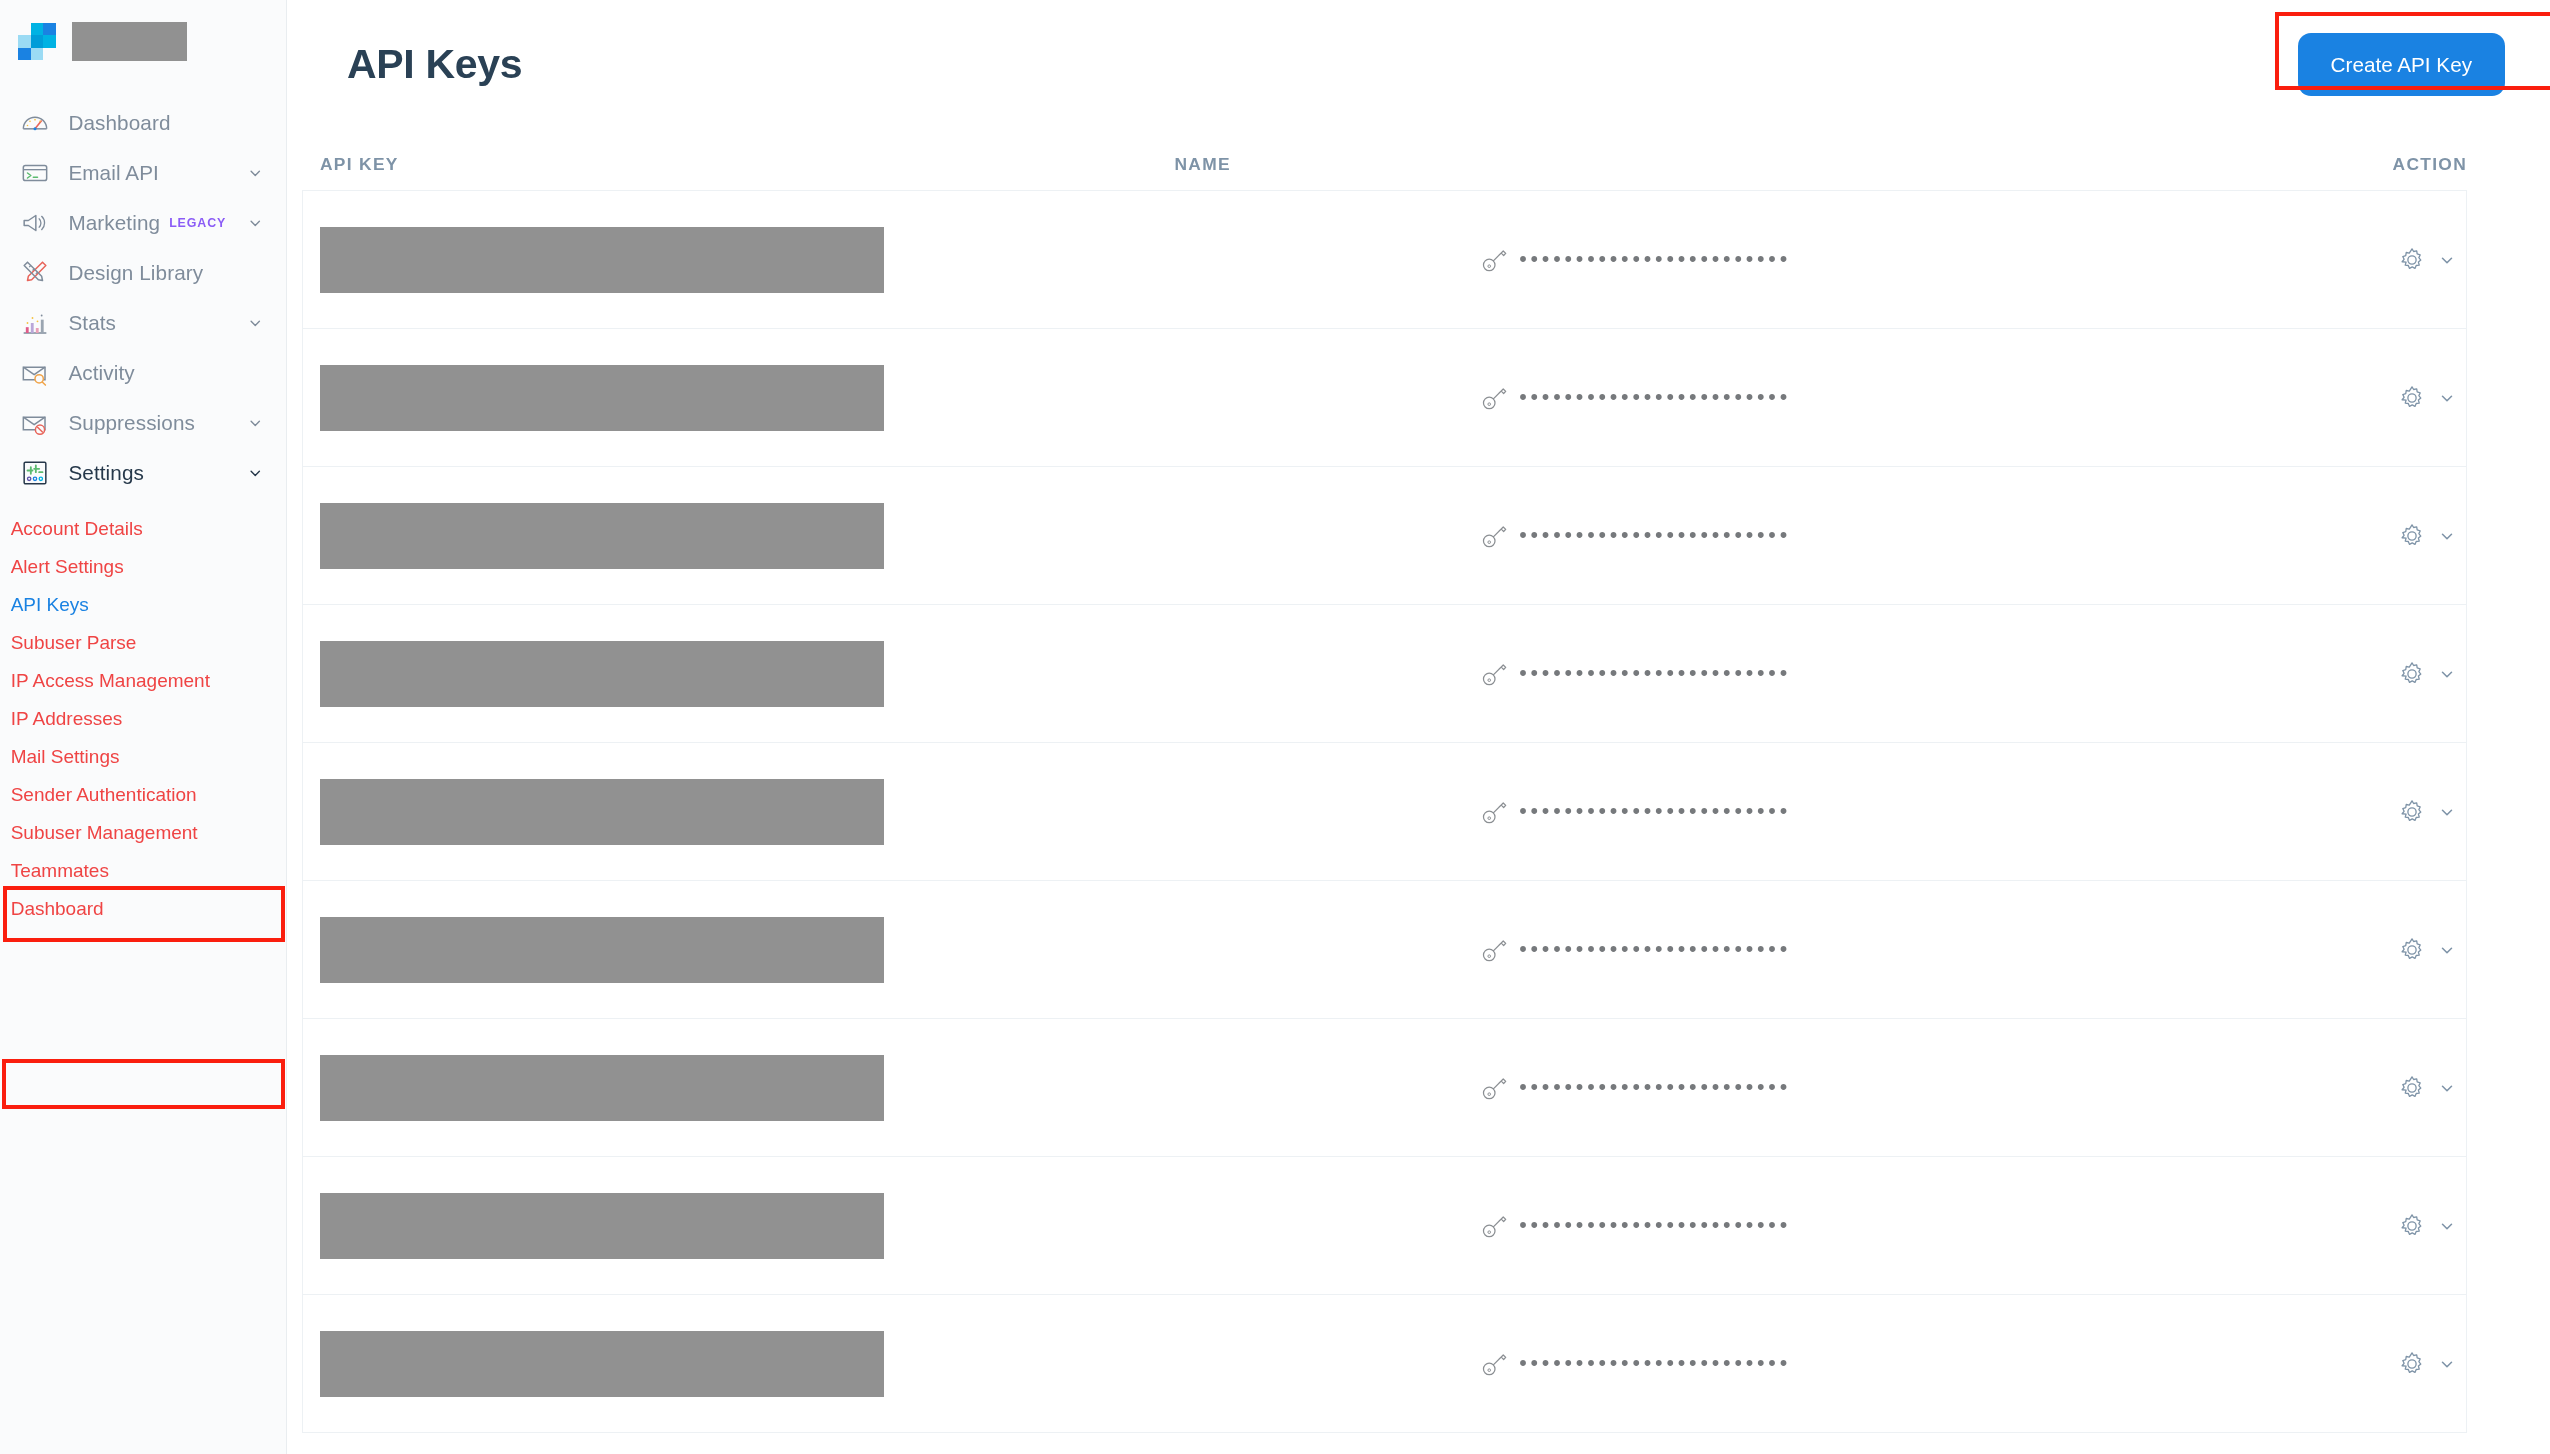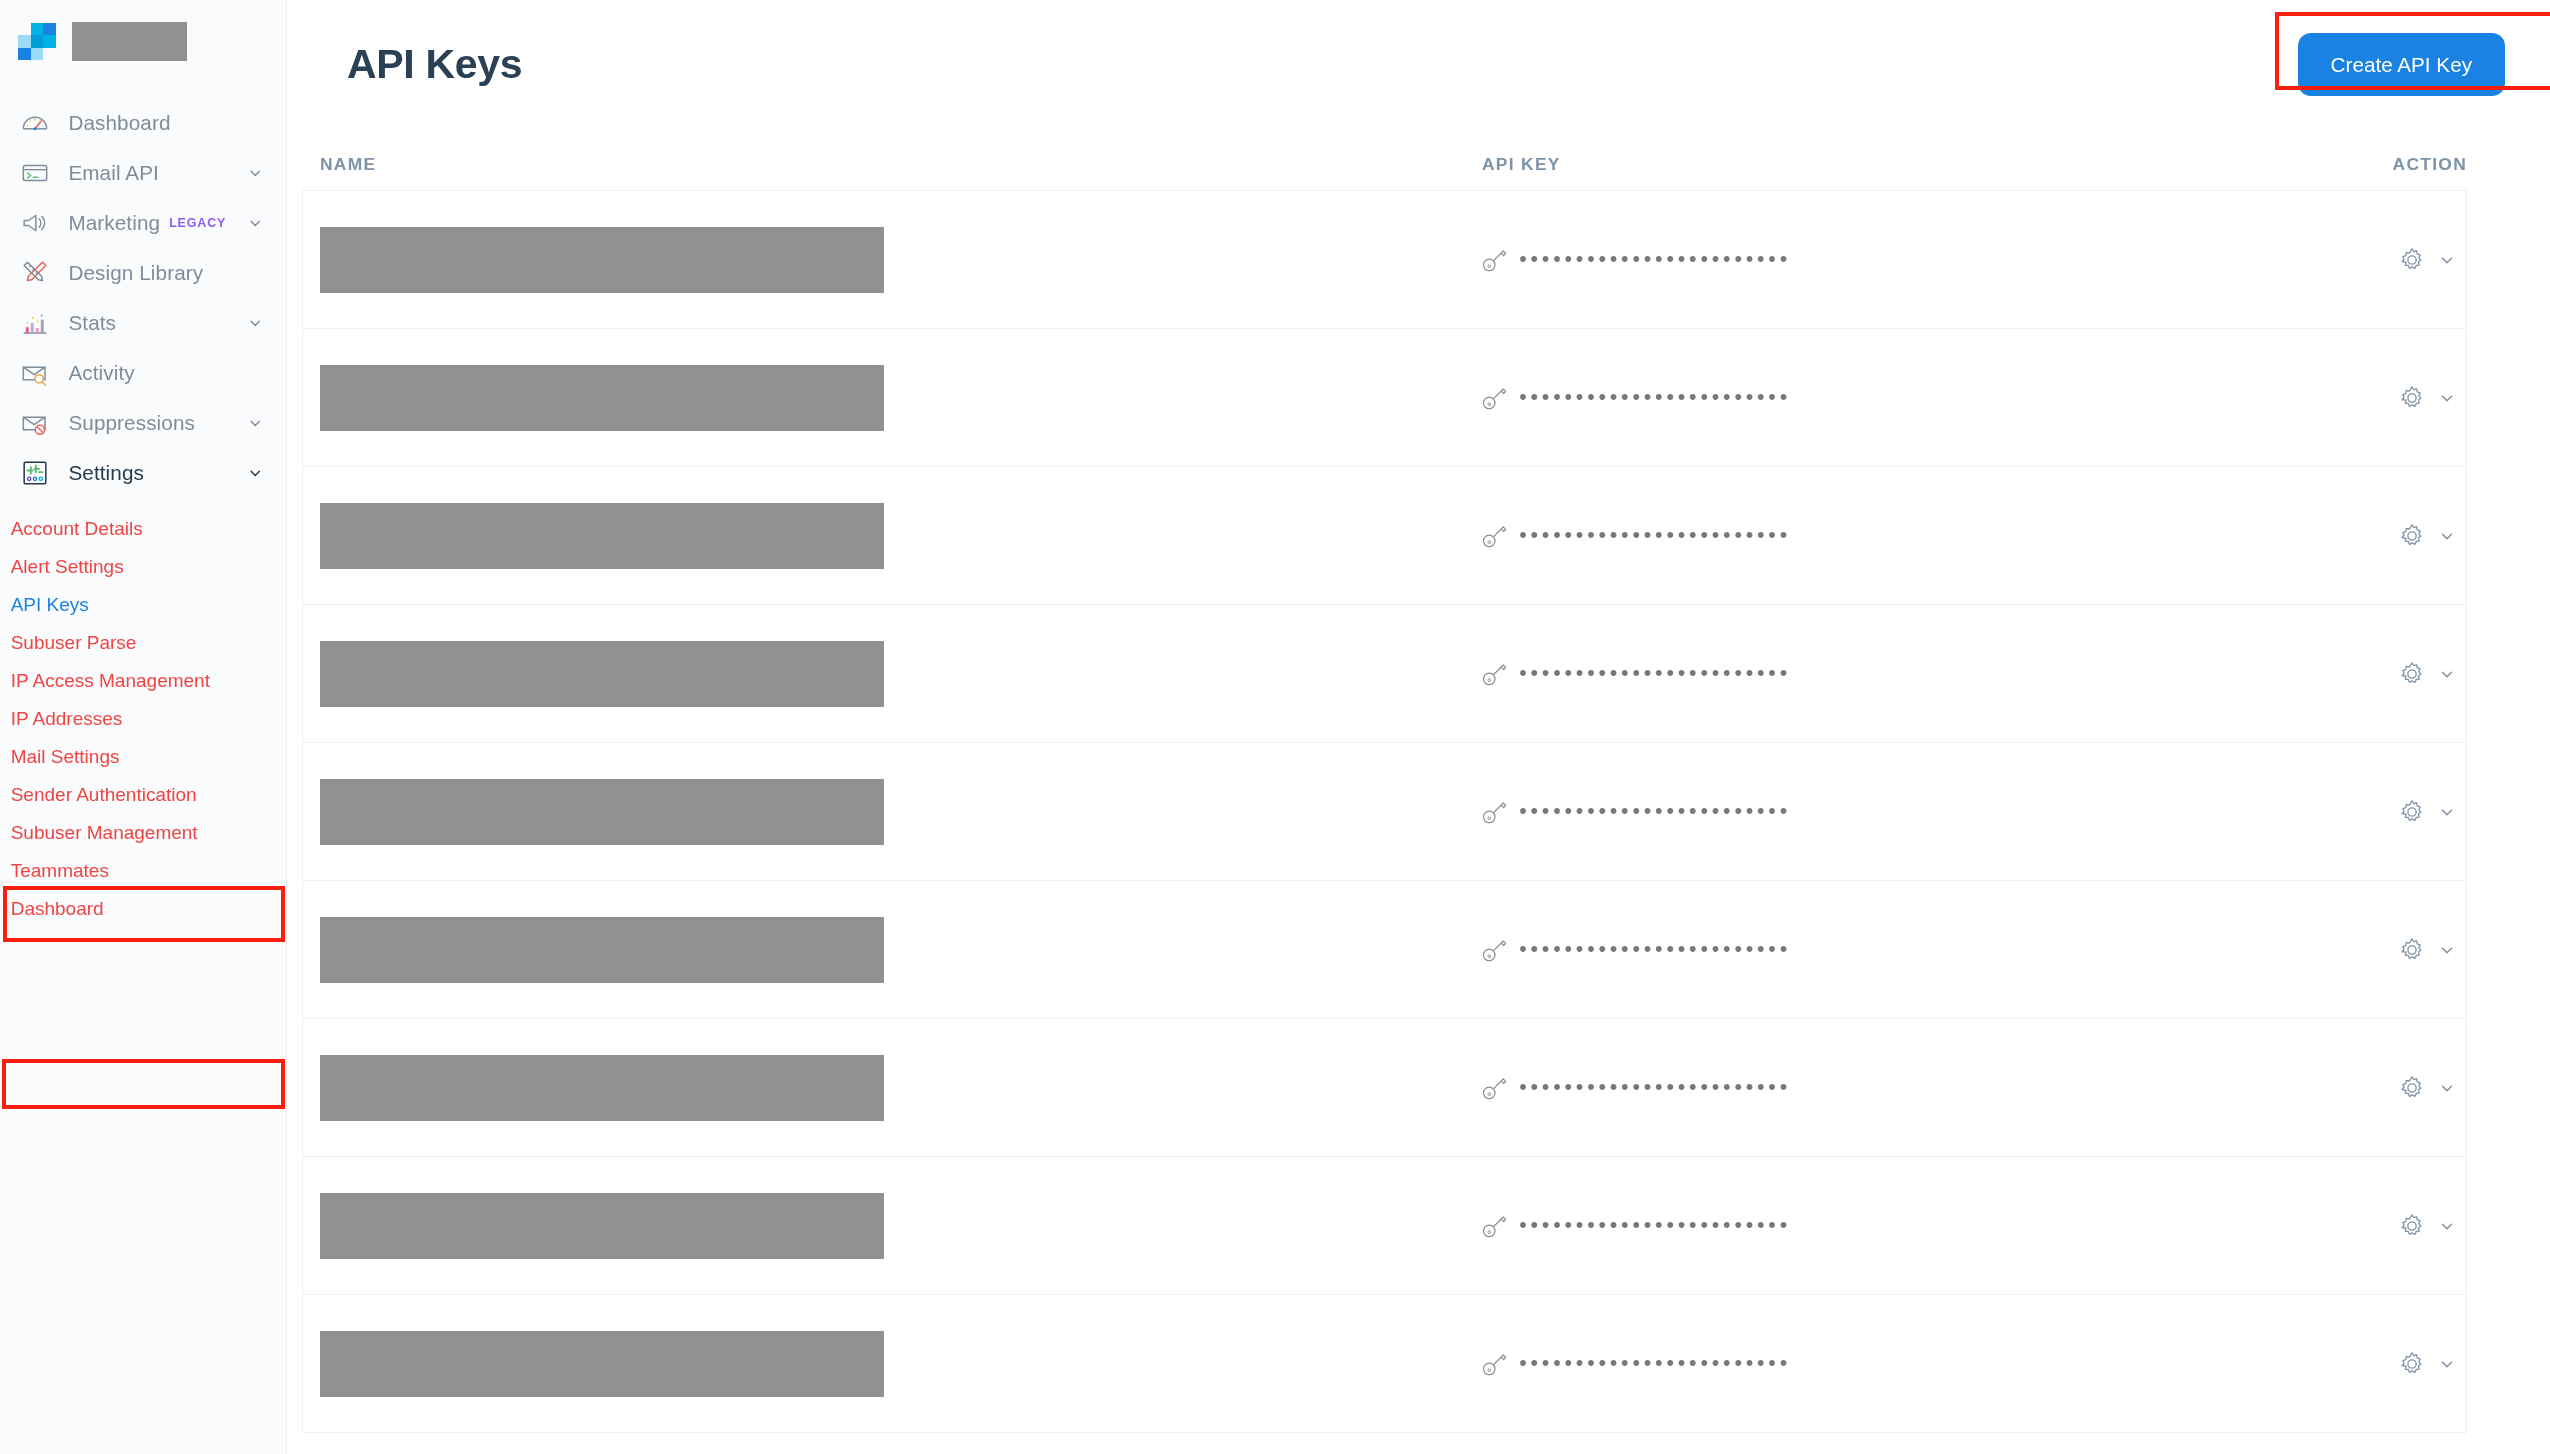--- a/index.html
+++ b/index.html
@@ -415,22 +415,22 @@
     <div class="page-head">
       <h1 class="page-title">API Keys</h1>
       <div class="create-wrap">
         <button class="create-btn">Create API Key</button>
         <div class="create-hl"></div>
       </div>
     </div>
 
     <div class="table-wrap">
       <div class="thead">
+        <div class="th th-apikey">API KEY</div>
         <div class="th th-name">NAME</div>
-        <div class="th th-apikey">API KEY</div>
         <div class="th th-action">ACTION</div>
       </div>
 
       <div class="tbody">
 
         <div class="trow">
           <div class="td-name">
               <div class="name-redaction"></div>
             </div>
           <div class="td-apikey">

